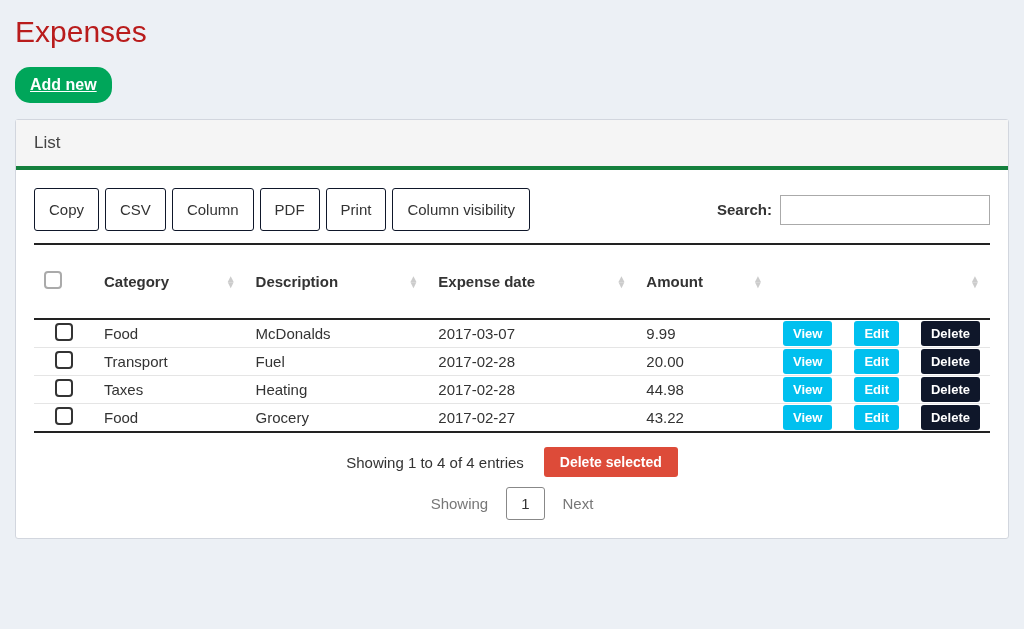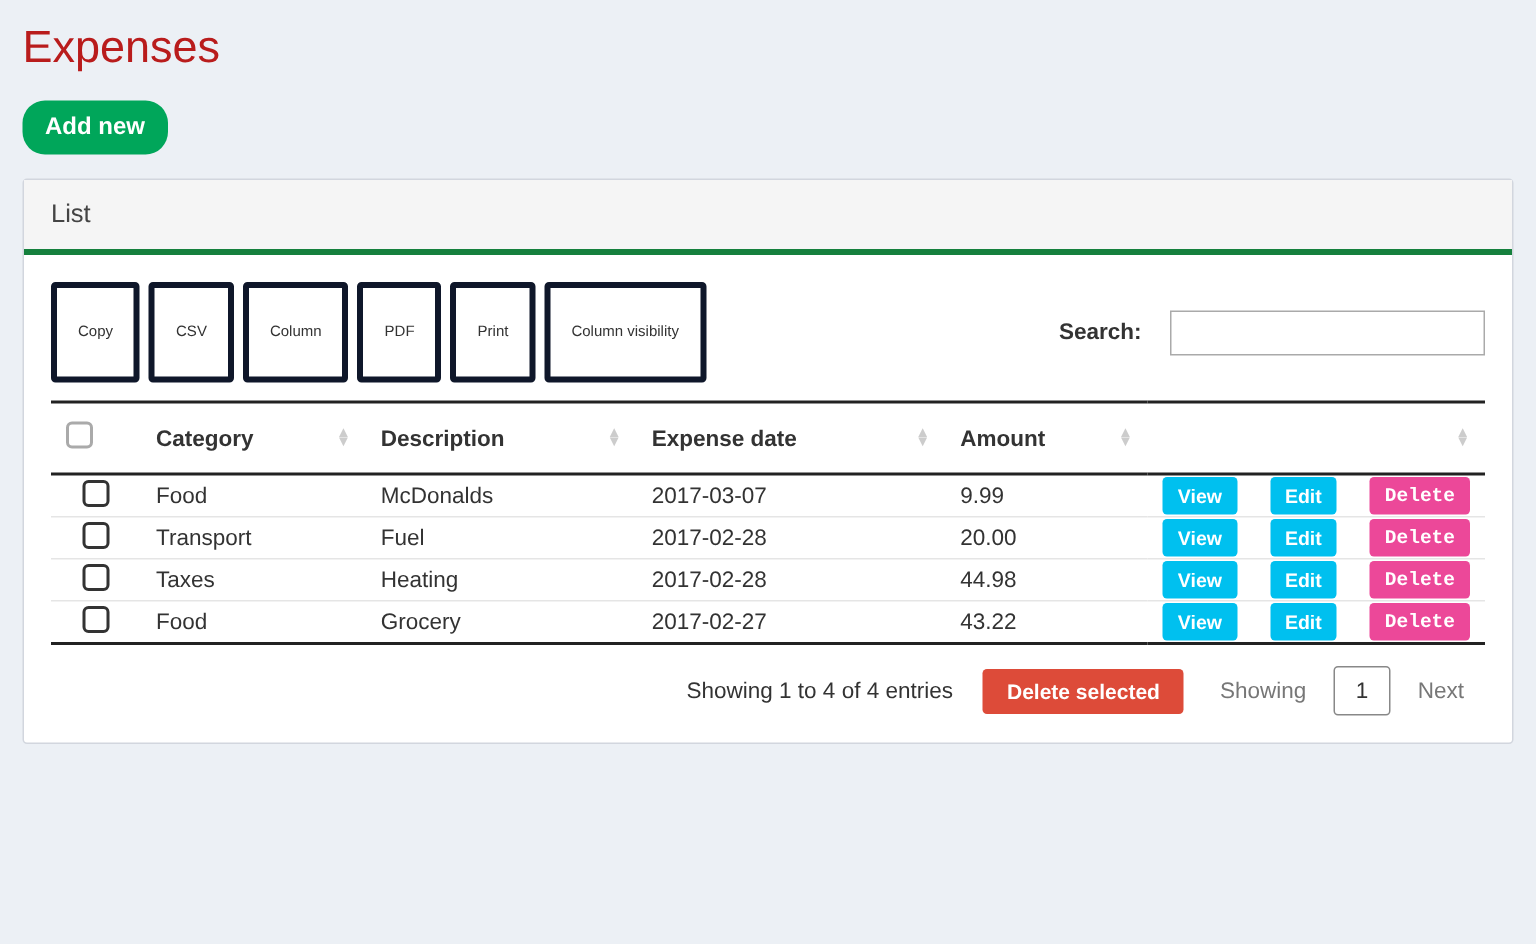--- a/index.html
+++ b/index.html
@@ -19,20 +19,21 @@
       margin-bottom: 18px;
     }
     .btn {
       display: inline-block;
       padding: 8px 14px;
       border: none;
       border-radius: 15px;
       cursor: pointer;
       font-size: 14px;
       font-weight: 600;
+      text-decoration: underline;
     }
     .btn-success {
       background: #00a65a;
       color: #fff;
       font-size: 16px;
       padding: 9px 15px;
     }
     .panel {
       margin-top: 16px;
       background: #fff;
@@ -53,45 +54,45 @@
       display: flex;
       justify-content: space-between;
       align-items: center;
       margin-bottom: 12px;
       flex-wrap: wrap;
       gap:10px;
     }
     .export-buttons { display:flex; gap:6px; flex-wrap:wrap; }
     .dt-btn {
       background: #fff;
-      border: 4px solid #0f172a;
+      border: 1px solid #0f172a;
       border-radius: 3px;
-      padding: 24px 14px;
-      font-size: 10px;
+      padding: 12px 14px;
+      font-size: 15px;
       color: #333;
       cursor: pointer;
     }
-    .search-box { display:flex; align-items:center; gap:19px; }
+    .search-box { display:flex; align-items:center; gap:8px; }
     .search-box label { font-weight:700; font-size:15px; }
     .search-box input {
       border: 1px solid #aaa;
       padding: 5px 8px;
       width: 210px;
       height: 30px;
       font-size:14px;
     }
     table.data-table {
       width: 100%;
       border-collapse: collapse;
       border-top: 1px solid #444;
     }
     table.data-table thead th {
       text-align: left;
       font-weight: 700;
-      padding: 12px 10px;
+      padding: 26px 10px;
       border-top: 2px solid #222;
       border-bottom: 2px solid #222;
       position: relative;
       font-size: 15px;
     }
     table.data-table thead th .sort {
       position: absolute;
       right: 10px;
       top: 50%;
       transform: translateY(-50%);
@@ -117,25 +118,25 @@
       display: inline-block;
       cursor: pointer;
       background:#fff;
     }
     .checkbox.header-cb {
       border-color: #aaa;
     }
     .row-actions { display:flex; gap:22px; }
     .btn-sm { padding: 5px 10px; font-size: 13px; border-radius: 3px; font-weight:600; border:none; cursor:pointer; color:#fff; }
     .btn-info { background:#00c0ef; }
-    .btn-danger { background:#ec4899;font-family:Liberation Mono, monospace; }
+    .btn-danger { background:#0f172a; }
     .footer-row {
-      display:flex; justify-content:flex-end; align-items:center;
+      display:flex; justify-content:flex-start; align-items:center;
       margin-top: 14px;
-      flex-wrap:wrap; gap:10px;
+      flex-wrap:wrap; gap:10px;flex-direction:column;
     }
     .footer-left { display:flex; align-items:center; gap:20px; }
     .info-text { font-size:15px; color:#333; }
     .btn-delete-selected {
       background:#dd4b39; color:#fff; border:none;
       padding:7px 16px; font-size:14px; font-weight:600;
       border-radius:3px; cursor:pointer;
     }
     .pagination { display:flex; align-items:center; gap:4px; }
     .pag-btn {

